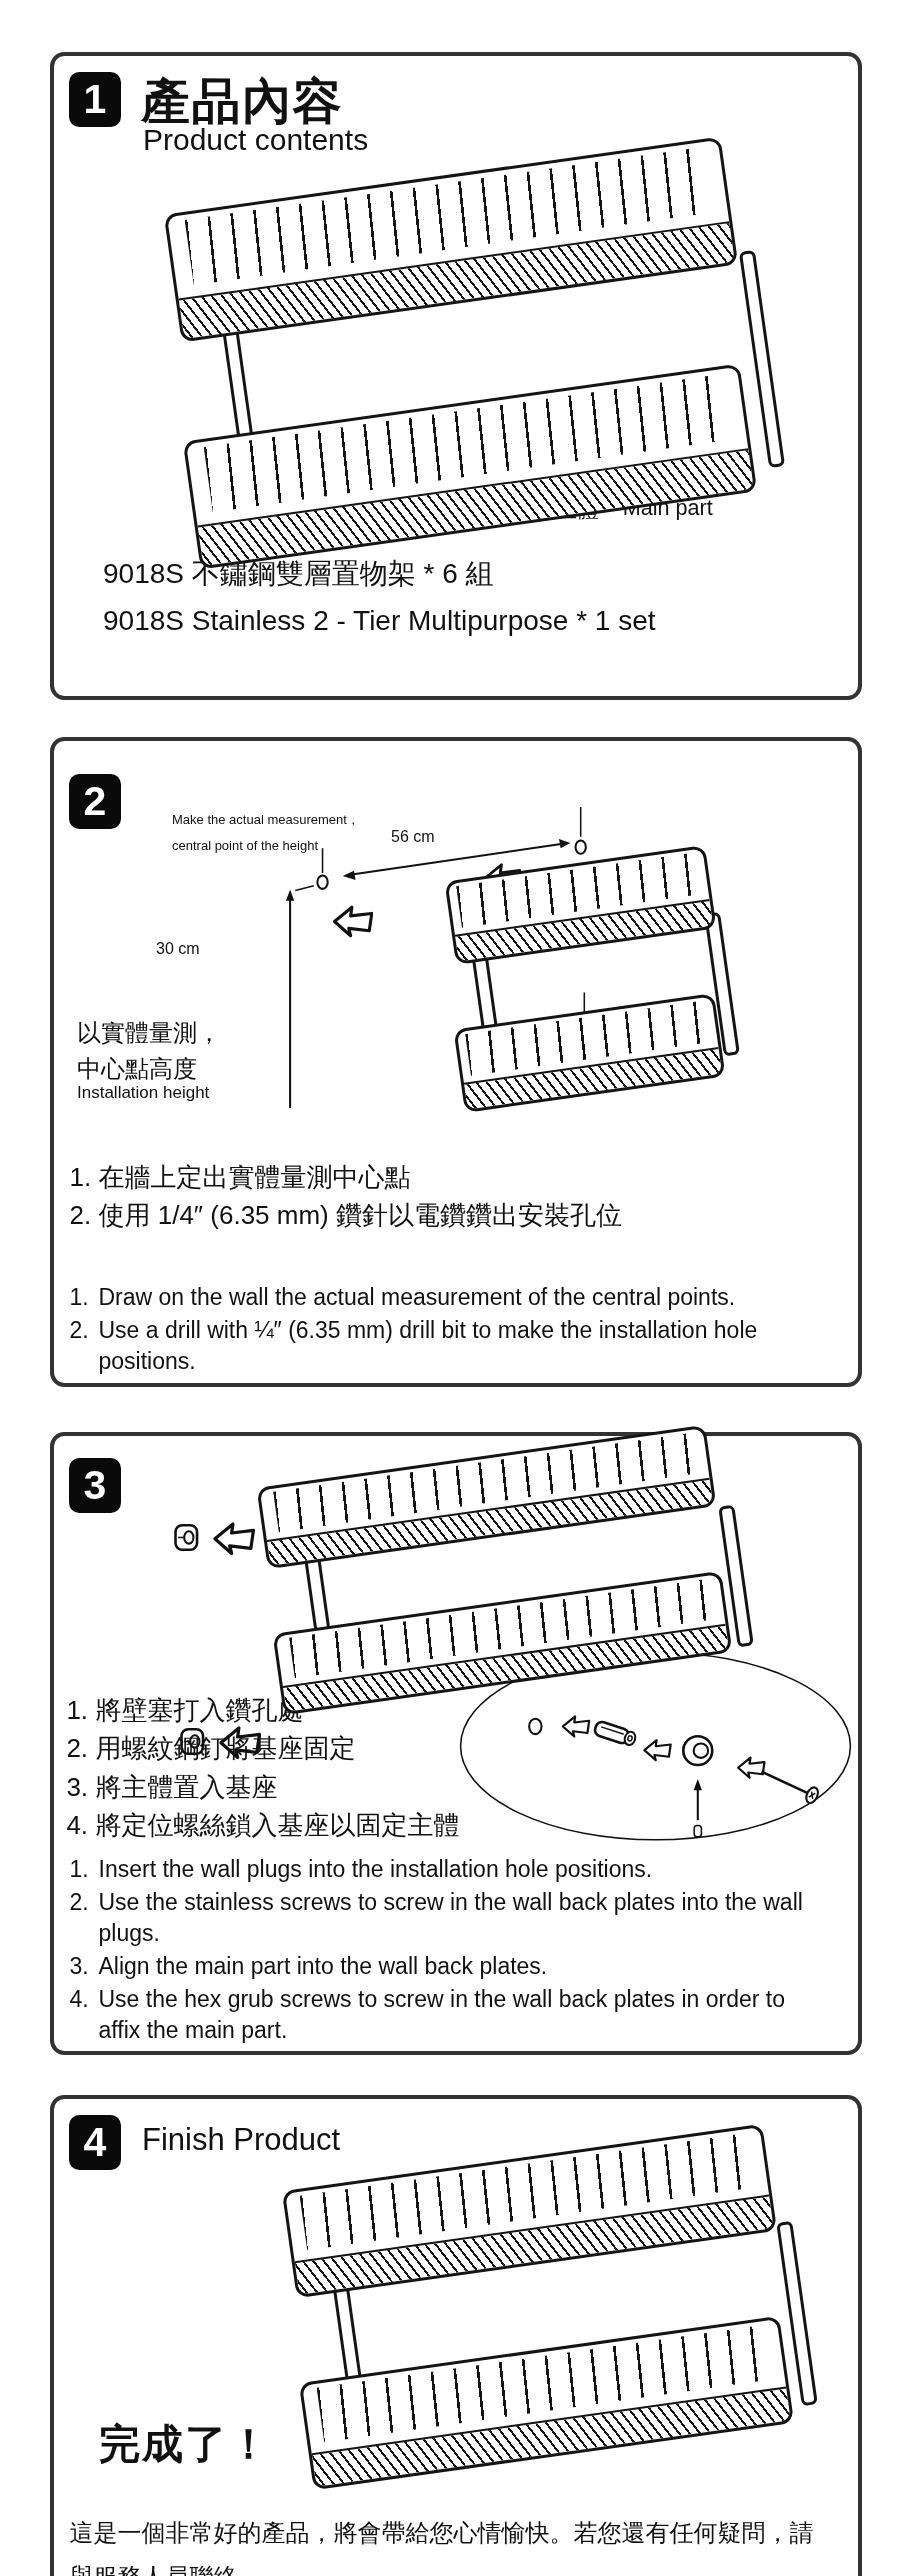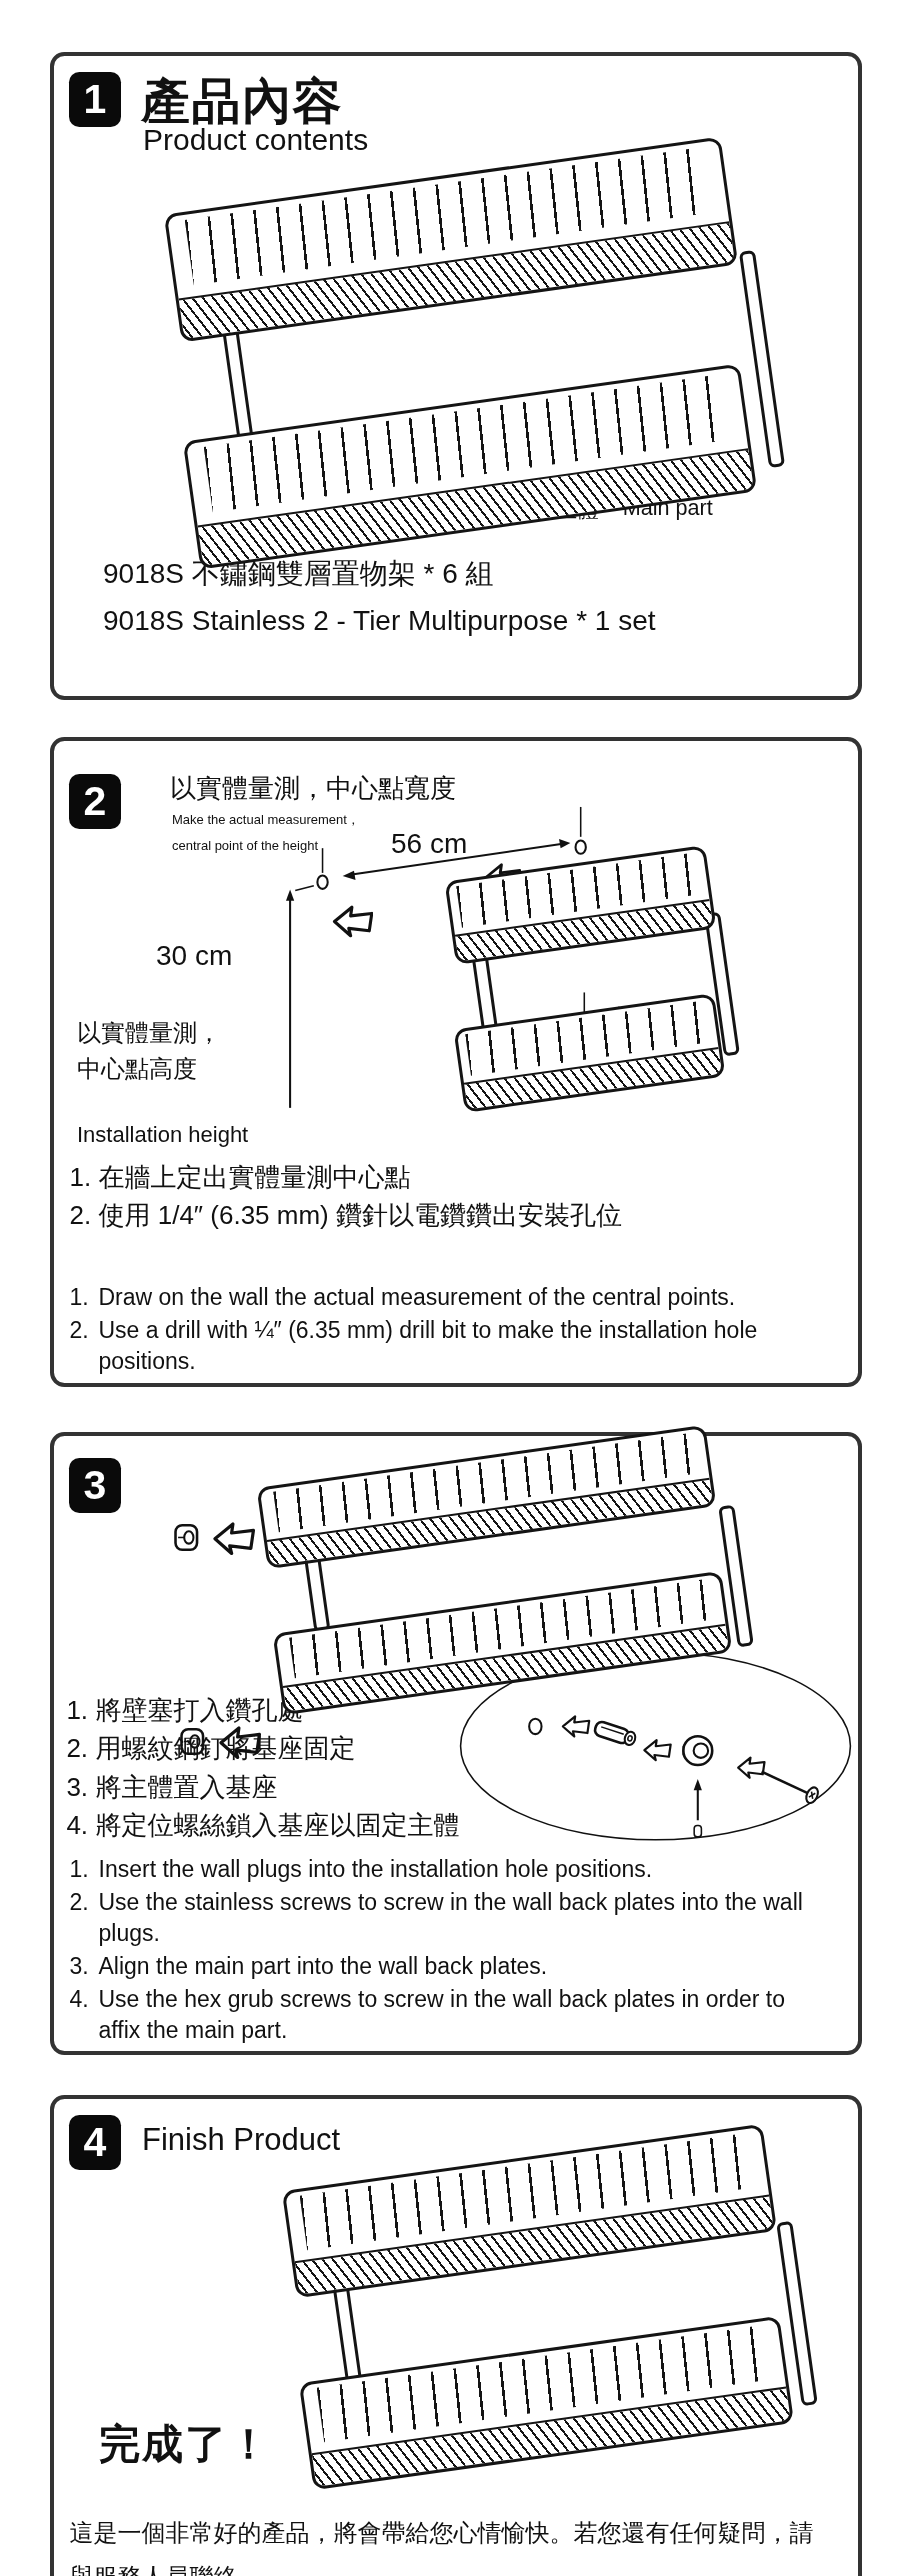--- a/index.html
+++ b/index.html
@@ -21,23 +21,23 @@
     position:absolute;width:52px;height:55px;background:#0a0a0a;color:#ffffff;
     border-radius:10.3px;display:flex;align-items:center;justify-content:center;
     font-size:41px;font-weight:700;
   }
   .t-zh-big{font-size:49px;font-weight:700;letter-spacing:1.5px;}
   .t-en-big{font-size:30px;}
   .t-item{font-size:28px;white-space:nowrap;}
   .caption{font-size:21.6px;display:flex;gap:24px;white-space:nowrap;}
   .hdr-zh{font-size:26px;white-space:nowrap;}
   .hdr-en{font-size:13px;line-height:26px;}
-  .dim-label{font-size:28px;white-space:nowrap;}
+  .dim-label{font-size:16px;white-space:nowrap;}
   .side-label-zh{font-size:24px;line-height:36px;}
-  .side-label-en{font-size:22px;margin-top:39px;}
+  .side-label-en{font-size:17px;}
   .steps{position:absolute;}
   .step{display:flex;}
   .steps.zh .step{font-size:26px;line-height:28px;margin-bottom:10.3px;white-space:nowrap;}
   .steps.zh .n{width:29px;flex:0 0 auto;}
   .steps.en .step{font-size:23px;line-height:31px;margin-bottom:2.1px;}
   .steps.en .n{width:29px;flex:0 0 auto;}
   .steps.en .t{display:block;}
   #box2 .steps.en .t{width:721px;}
   #box3 .steps.en .t{width:721px;}
   .done{font-size:41px;font-weight:700;letter-spacing:2.1px;}
@@ -103,21 +103,20 @@
   </div>
 
   <div class="abs t-item" style="left:49px;top:499px">9018S 不鏽鋼雙層置物架 * 6 組</div>
   <div class="abs t-item" style="left:49px;top:549px">9018S  Stainless 2 - Tier Multipurpose  * 1 set</div>
 </div>
 
 <div class="box" id="box2">
   <div class="badge" style="left:15px;top:33px">
     <span>2</span>
   </div>
-  <div class="abs hdr-zh" style="left:116px;top:30px">以實體量測，中心點寬度</div>
   <div class="abs hdr-en" style="left:118px;top:66px">
     <div>Make the actual measurement，</div>
     <div>central point of the height</div>
   </div>
 
   <svg class="abs" style="left:0;top:0" width="804" height="642" viewBox="0 0 1560 1246">
 
     <line x1="1022" y1="128" x2="1022" y2="186" stroke="#111" stroke-width="3"></line>
     <ellipse cx="1022" cy="206" rx="10" ry="13" fill="#fff" stroke="#111" stroke-width="4"></ellipse>
 

